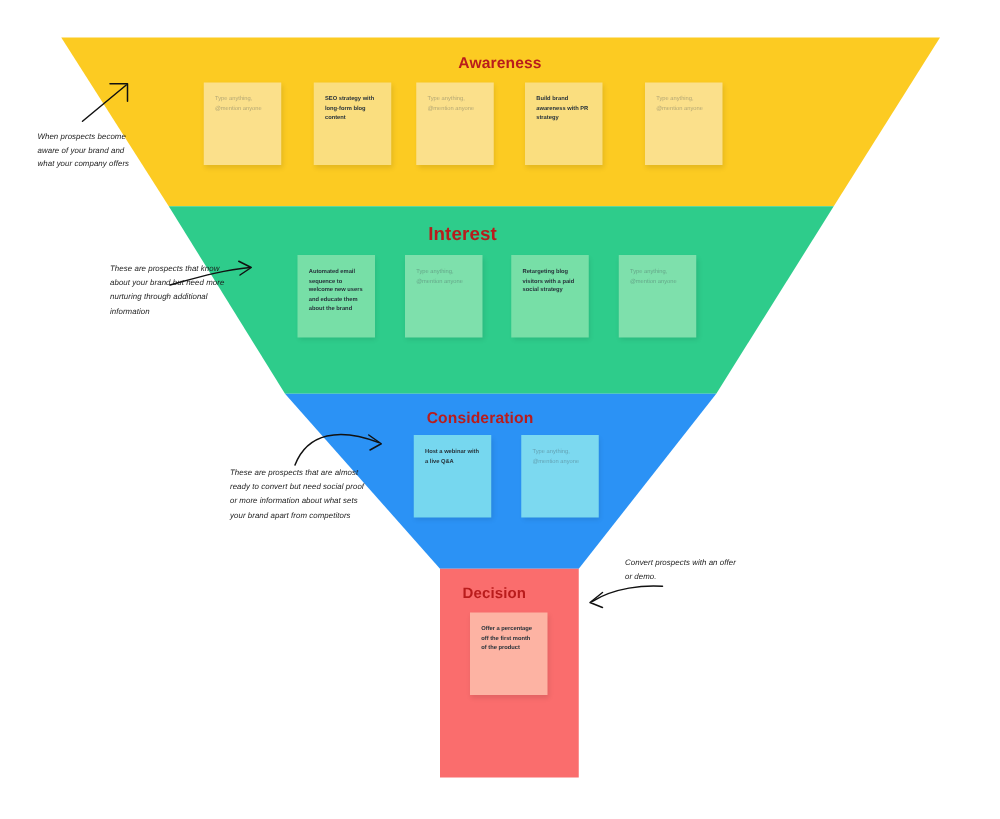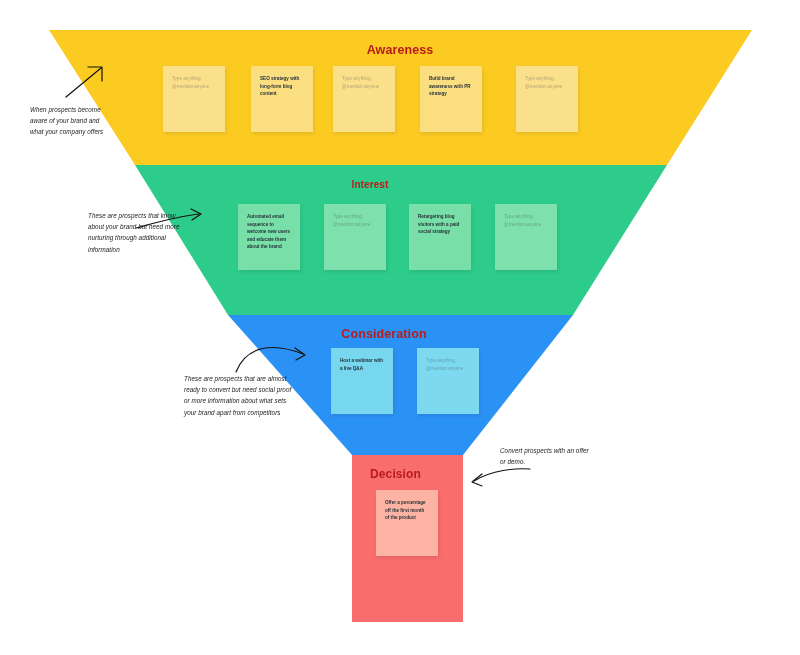--- a/index.html
+++ b/index.html
@@ -43,21 +43,21 @@
   
   .stage-title {
     position: absolute;
     text-align: center;
     font-weight: bold;
     color: #b91c1c;
     letter-spacing: 0.1px;
     white-space: nowrap;
   }
   .stage-title.t-awareness { left: 0; width: 800px; top: 43px; font-size: 12.5px; }
-  .stage-title.t-interest { left: 0; width: 740px; top: 179px; font-size: 10px; }
+  .stage-title.t-interest { left: 0; width: 740px; top: 179px; font-size: 15px; }
   .stage-title.t-consideration { left: 0; width: 768px; top: 327px; font-size: 12.5px; }
   .stage-title.t-decision { left: 352px; width: 87px; top: 467px; font-size: 12px; }
 
   
   .note {
     position: absolute;
     box-sizing: border-box;
     padding: 9px 9px 8px 9px;
     box-shadow: 1px 2px 4px rgba(0,0,0,0.10);
     overflow: hidden;

